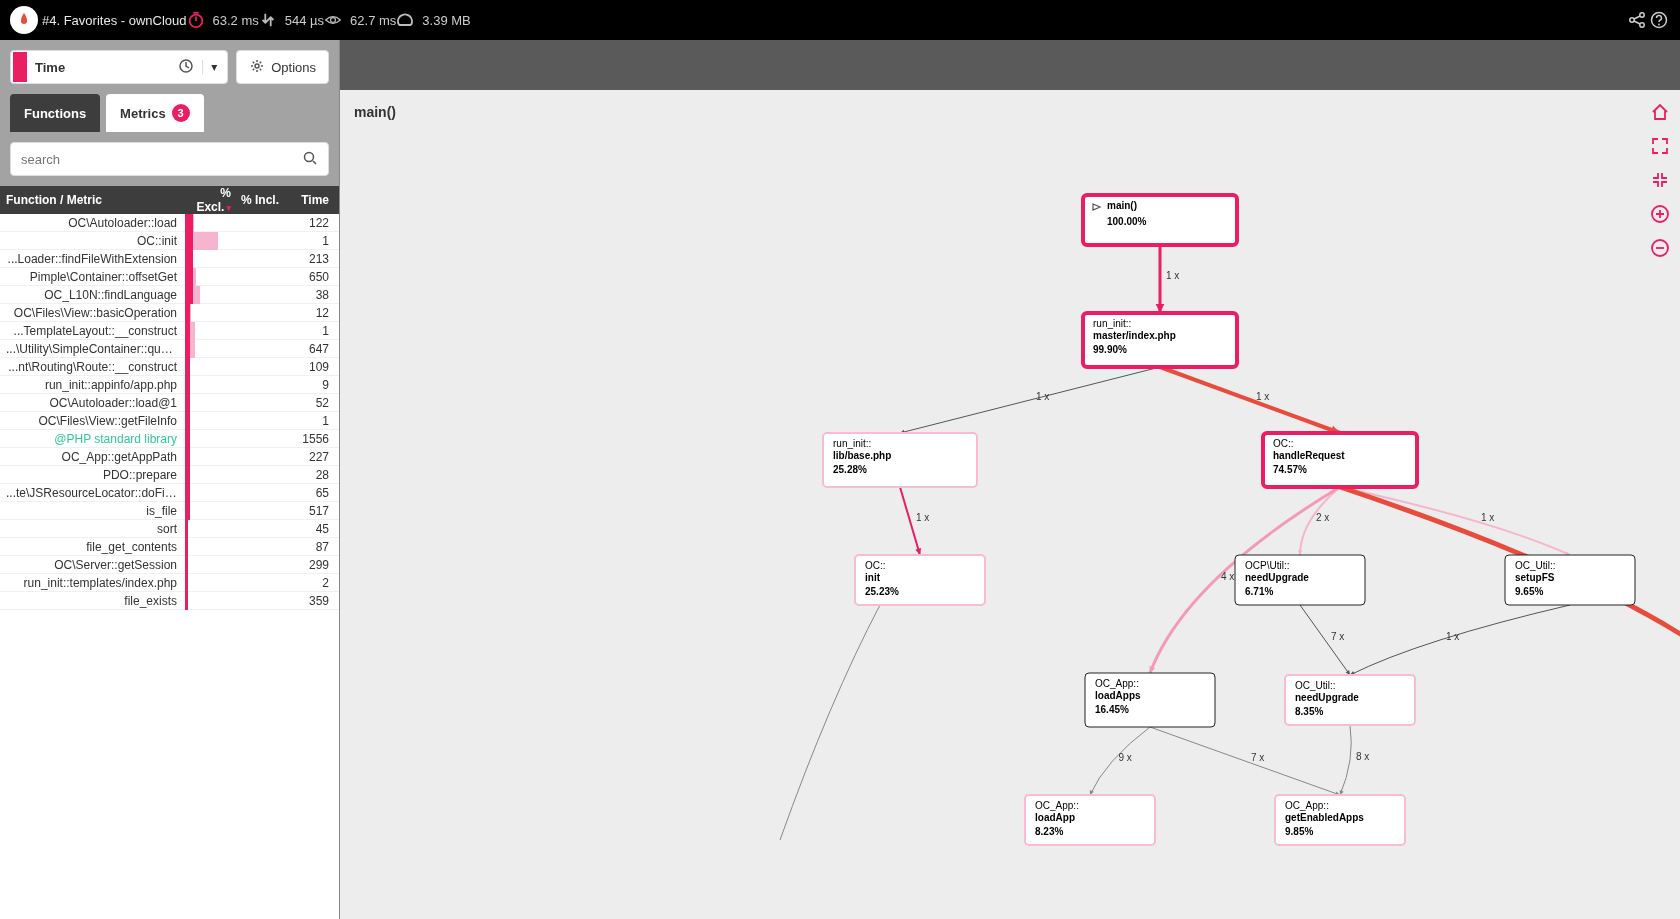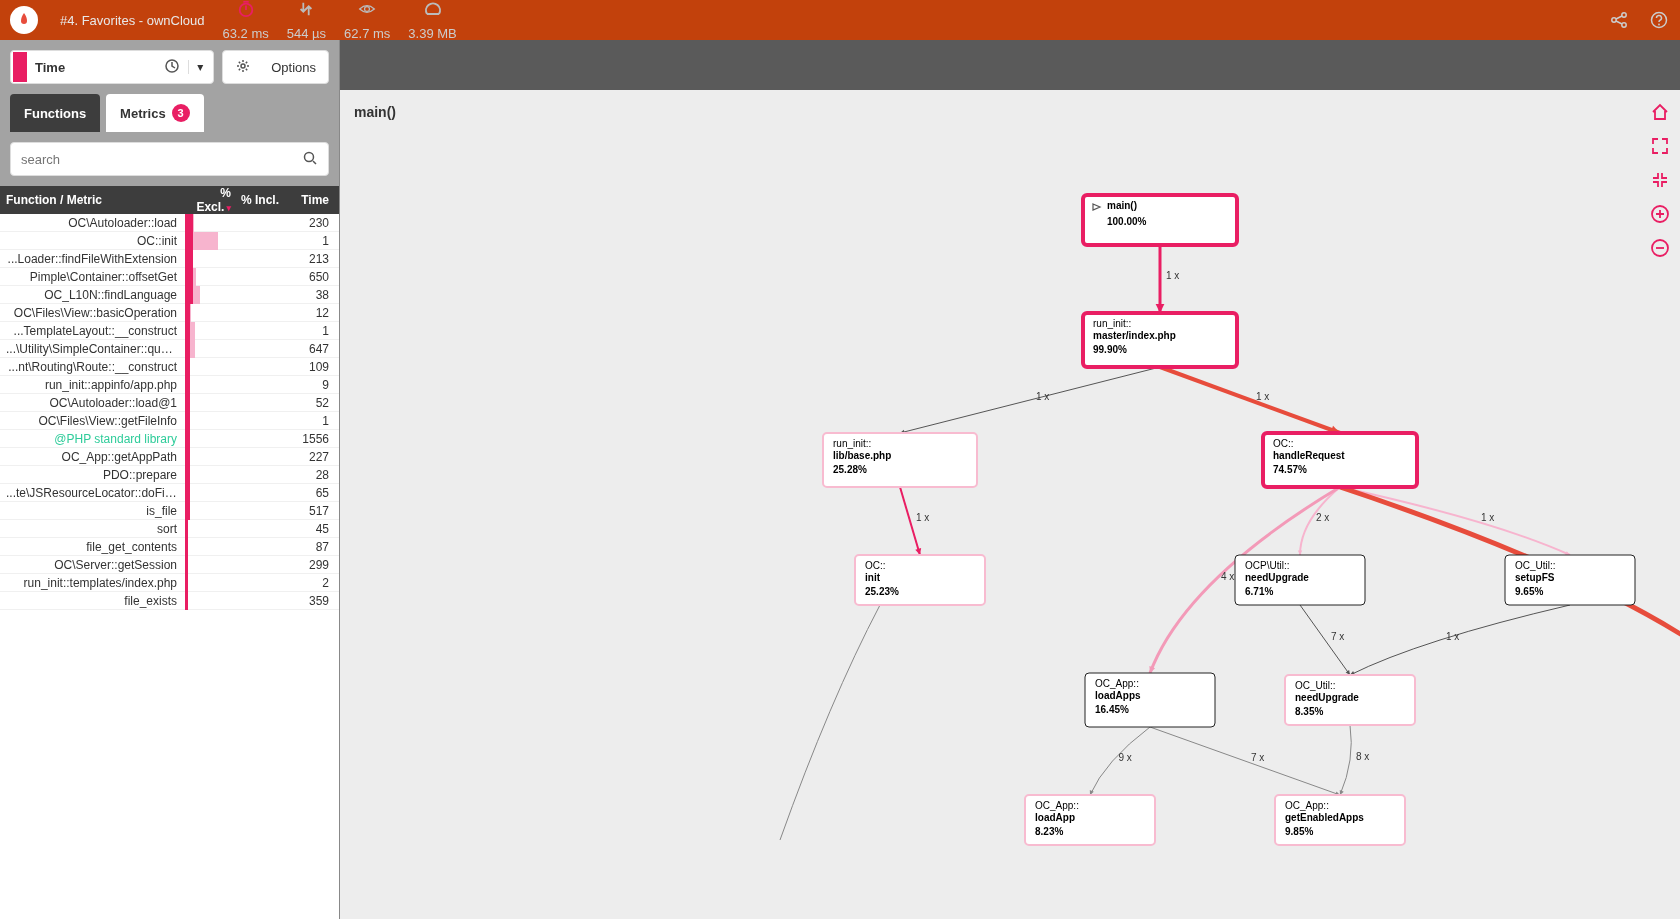--- a/index.html
+++ b/index.html
@@ -1,31 +1,31 @@
 <!DOCTYPE html>
 <html><head>
 <meta charset="utf-8">
 <style>
 * { box-sizing: border-box; margin: 0; padding: 0; }
 body { font-family: -apple-system, BlinkMacSystemFont, "Segoe UI", Arial, sans-serif; font-size: 12px; color: #333; background: #f0f0f0; overflow: hidden; }
 .app { width: 1680px; height: 919px; position: relative; display: flex; flex-direction: column; }
-.topbar { height: 40px; background: #c2410c; display: flex; align-items: center; padding: 0 10px; color: #ccc; gap: 18px; }
+.topbar { height: 40px; background: #000000; display: flex; align-items: center; padding: 0 10px; color: #ccc; }
 .logo { width: 28px; height: 28px; background: #fff; border-radius: 50%; display: flex; align-items: center; justify-content: center; font-size: 16px; }
 .page-title { font-size: 13px; color: #e8e8e8; margin-left: 4px; }
-.stat { display: flex; align-items: center; gap: 8px; font-size: 13px; flex-direction: column; }
+.stat { display: flex; align-items: center; gap: 8px; font-size: 13px; }
 .stat-icon { width: 18px; height: 18px; display: inline-flex; align-items: center; justify-content: center; }
 .spacer { flex: 1; }
 .top-action { width: 22px; height: 22px; display: inline-flex; align-items: center; justify-content: center; color: #ccc; cursor: pointer; }
 .body { flex: 1; display: flex; overflow: hidden; }
 .sidebar { width: 340px; background: #a3a3a3; display: flex; flex-direction: column; border-right: 1px solid #888; }
 .sidebar-controls { padding: 10px; display: flex; gap: 8px; align-items: center; }
 .time-chip { background: #fff; border: 1px solid #ddd; border-radius: 4px; display: flex; align-items: center; padding: 6px 10px; flex: 1; gap: 8px; height: 34px; }
 .time-swatch { width: 14px; height: 30px; background: #e91e63; margin-left: -8px; margin-top: -4px; margin-bottom: -4px; }
 .time-label { font-weight: 600; font-size: 13px; flex: 1; }
-.options-btn { background: #fff; border: 1px solid #ddd; border-radius: 4px; height: 34px; padding: 0 12px; display: flex; align-items: center; gap: 20px; cursor: pointer; font-size: 13px; }
+.options-btn { background: #fff; border: 1px solid #ddd; border-radius: 4px; height: 34px; padding: 0 12px; display: flex; align-items: center; gap: 6px; cursor: pointer; font-size: 13px; }
 .tabs { display: flex; padding: 0 10px; gap: 6px; }
 .tab { background: #fff; border-radius: 4px 4px 0 0; padding: 10px 14px; font-size: 13px; font-weight: 700; cursor: pointer; display: flex; align-items: center; gap: 6px; }
 .tab.active { background: #3d3d3d; color: #fff; }
 .badge { background: #e91e63; color: #fff; border-radius: 9px; min-width: 18px; height: 18px; display: inline-flex; align-items: center; justify-content: center; font-size: 11px; padding: 0 4px; }
 .search-wrap { padding: 10px; background: #a3a3a3; }
 .search-box { background: #fff; border: 1px solid #ddd; border-radius: 4px; display: flex; align-items: center; padding: 6px 10px; height: 34px; }
 .search-input { border: none; outline: none; flex: 1; font-size: 13px; }
 .table-hdr { background: #3d3d3d; color: #fff; display: flex; font-size: 12px; font-weight: 600; height: 28px; align-items: center; }
 .col-fn { flex: 1; padding: 0 6px; }
 .col-excl { width: 52px; text-align: right; padding: 0 4px; position: relative; }
@@ -160,21 +160,21 @@
         <div class="col-incl">% Incl.</div>
         <div class="col-calls">Time</div>
       </div>
       <div class="func-list" id="func-list">
           <div class="func-row">
             <div class="func-name">OC\Autoloader::load</div>
             <div class="bar-cell">
               <div class="bar-excl" style="width: 7.5px;"></div>
               <div class="bar-incl" style="width: 0.9px;"></div>
             </div>
-            <div class="calls-cell">230</div>
+            <div class="calls-cell">122</div>
           </div>
           <div class="func-row">
             <div class="func-name">OC::init</div>
             <div class="bar-cell">
               <div class="bar-excl" style="width: 7.5px;"></div>
               <div class="bar-incl" style="width: 25.2px;"></div>
             </div>
             <div class="calls-cell">1</div>
           </div>
           <div class="func-row">

